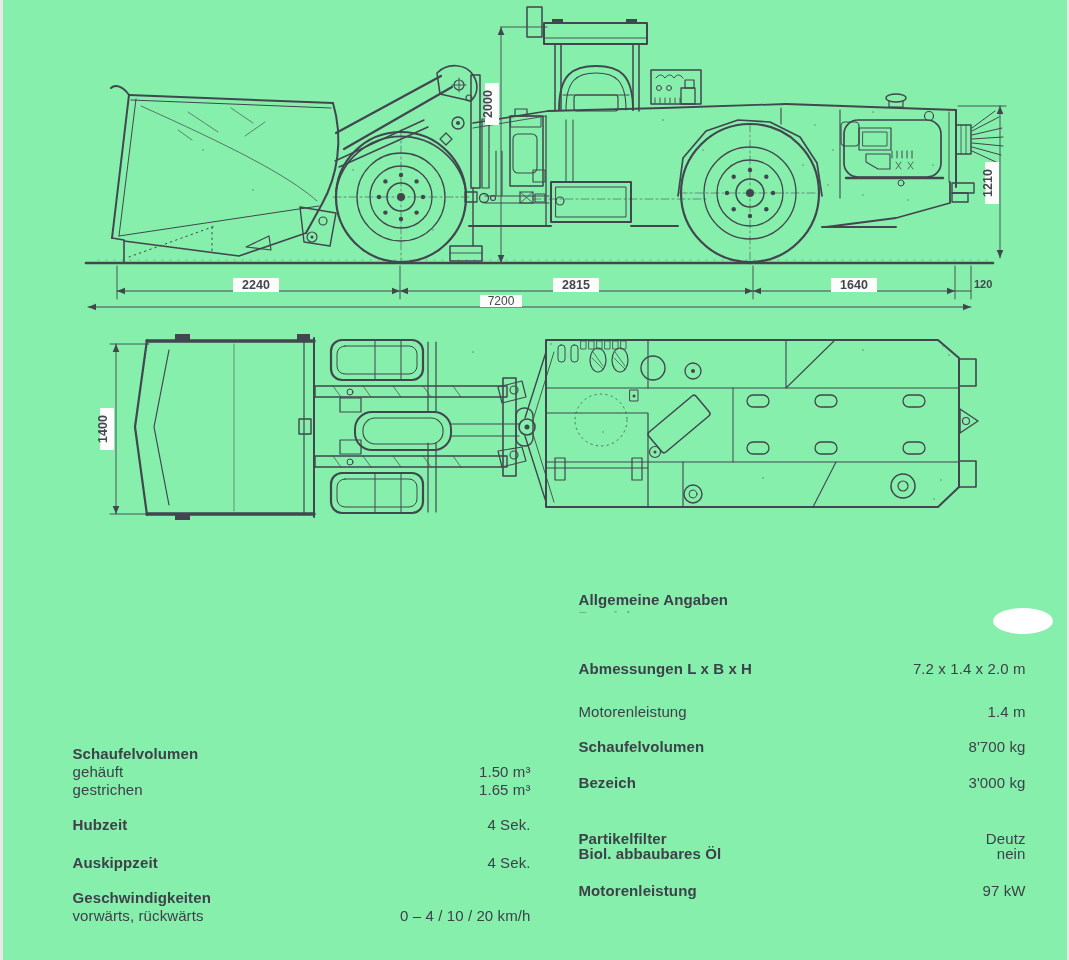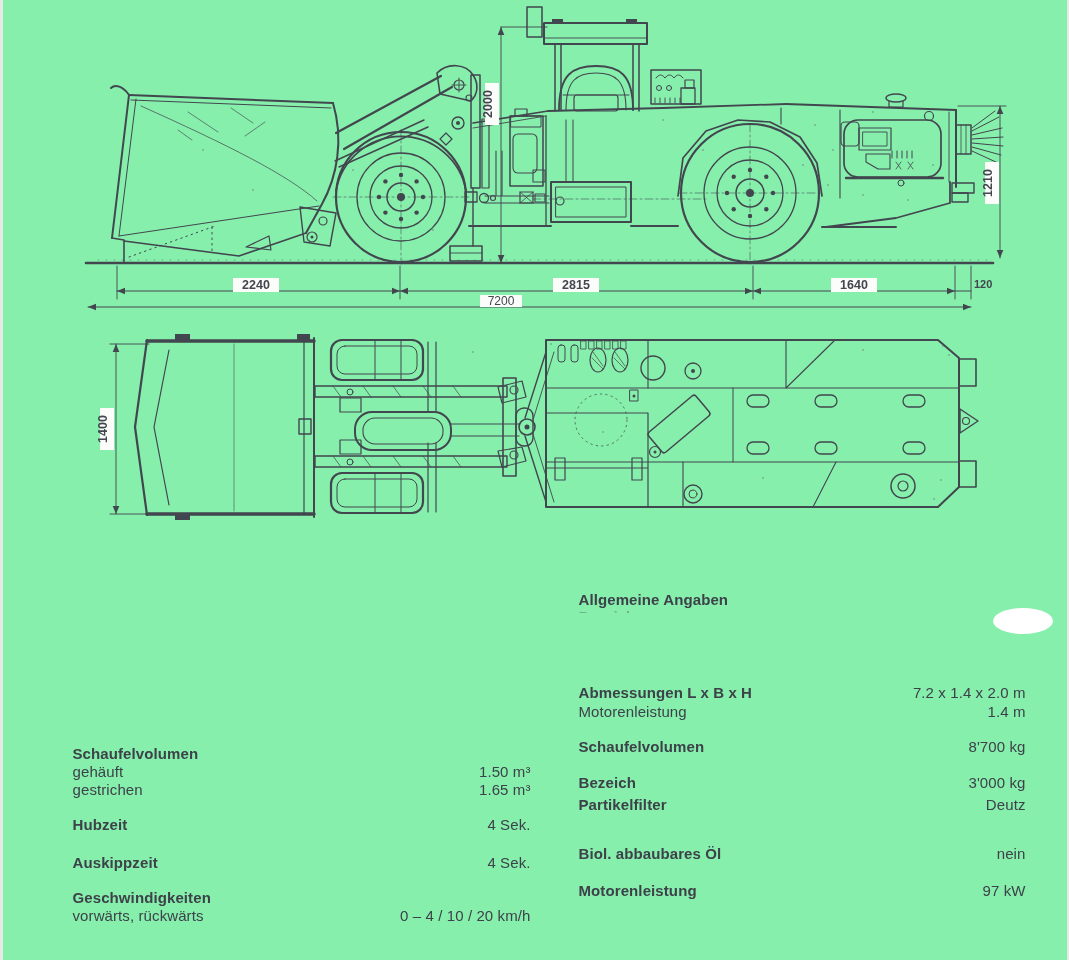--- a/index.html
+++ b/index.html
@@ -402,37 +402,37 @@
     <span class="val">0 – 4 / 10 / 20 km/h</span>
   </div>
 </div>
 
 <div>
   <div class="spec-row rc" style="top:591px">
     <span class="b">Allgemeine Angaben</span>
   </div>
   <div class="remnant">Bezeich</div>
 
-  <div class="spec-row rc" style="top:684px">
+  <div class="spec-row rc" style="top:660px">
     <span class="b">Abmessungen L x B x H</span>
     <span class="val">7.2 x 1.4 x 2.0 m</span>
   </div>
   <div class="spec-row rc" style="top:703px">
     <span>Motorenleistung</span>
     <span class="val">1.4 m</span>
   </div>
   <div class="spec-row rc" style="top:738px">
     <span class="b">Schaufelvolumen</span>
     <span class="val">8'700 kg</span>
   </div>
   <div class="spec-row rc" style="top:774px">
     <span class="b">Bezeich</span>
     <span class="val">3'000 kg</span>
   </div>
-  <div class="spec-row rc" style="top:796px">
+  <div class="spec-row rc" style="top:830px">
     <span class="b">Partikelfilter</span>
     <span class="val">Deutz</span>
   </div>
   <div class="spec-row rc" style="top:845px">
     <span class="b">Biol. abbaubares Öl</span>
     <span class="val">nein</span>
   </div>
   <div class="spec-row rc" style="top:882px">
     <span class="b">Motorenleistung</span>
     <span class="val">97 kW</span>

